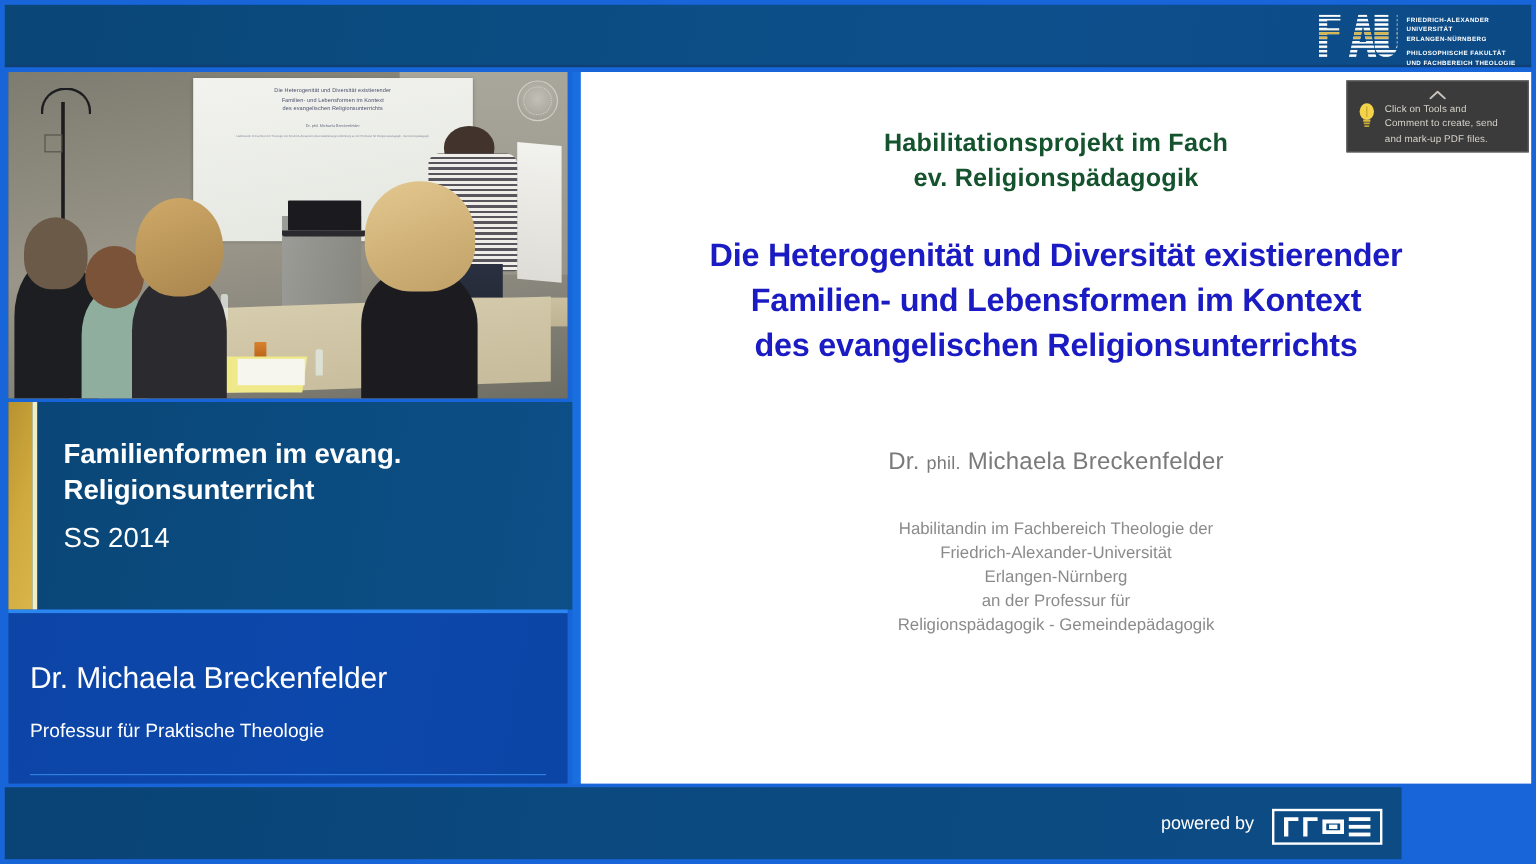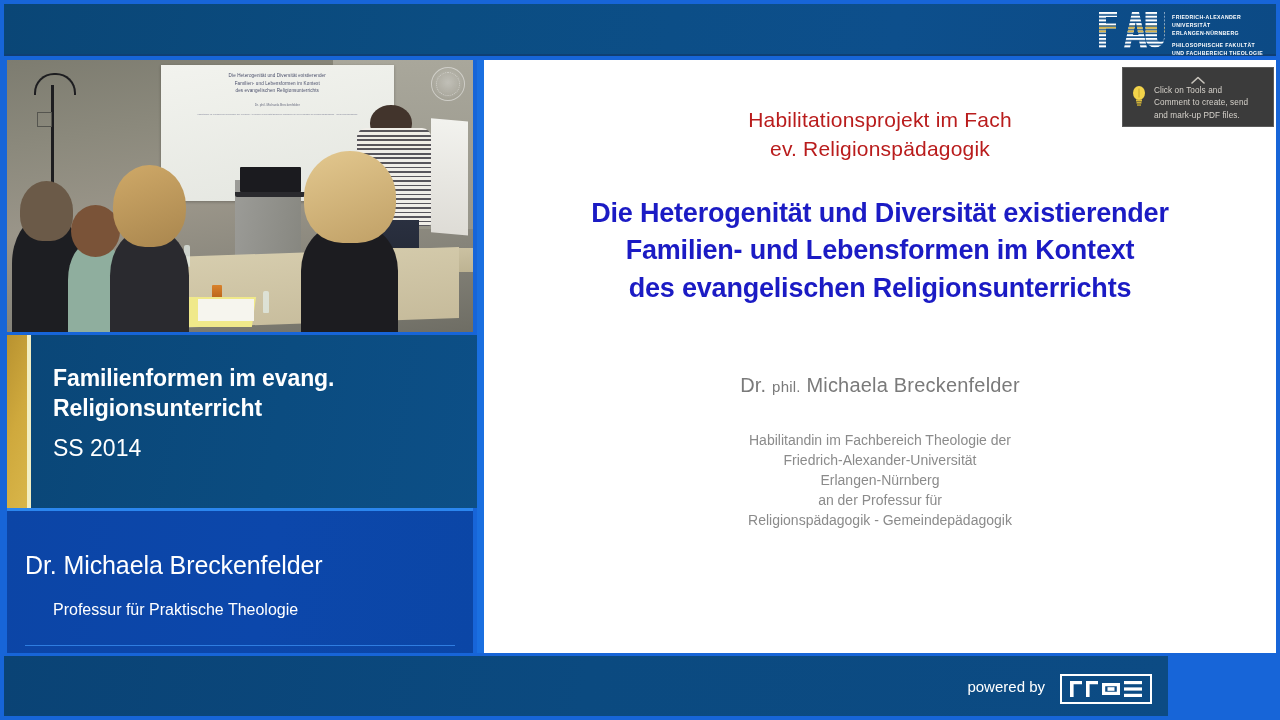--- a/index.html
+++ b/index.html
@@ -103,30 +103,30 @@
   .course-title { color:#ffffff; font-size:23px; font-weight:bold; line-height:1.32; letter-spacing:-.1px; }
   .course-term { color:#ffffff; font-size:23px; font-weight:normal; line-height:1.3; margin-top:10px; }
 
   .side-divider { position:absolute; left:7px; top:508px; width:466px; height:3px; background:#2b86ef; }
 
   .side-bottom {
     position:absolute; left:7px; top:511px; width:466px; height:142px;
     background:linear-gradient(100deg,#0c45a6 0%,#0c47ab 55%,#0b46a6 100%);
   }
   .lecturer-name { position:absolute; left:18px; top:40px; color:#ffffff; font-size:25px; font-weight:normal; letter-spacing:-.1px; }
-  .lecturer-role { position:absolute; left:18px; top:90px; color:#ffffff; font-size:16px; font-weight:normal;margin-left:28px; }
+  .lecturer-role { position:absolute; left:18px; top:90px; color:#ffffff; font-size:16px; font-weight:normal; }
   .side-bottom-rule { position:absolute; left:18px; bottom:7px; width:430px; height:1px; background:#2f7de0; }
 
   
   .slide-wrap { position:absolute; left:477px; top:60px; width:799px; height:593px; background:#1a6fe0; }
   .slide { position:absolute; left:7px; top:0; width:792px; height:593px; background:#ffffff; overflow:hidden; }
   .slide-inner { position:absolute; inset:0; }
 
   .sl-pretitle { position:absolute; left:0; right:0; top:46px; text-align:center;
-    color:#b91c1c; font-size:21px; line-height:1.38; font-weight:normal; letter-spacing:.2px; }
+    color:#14532d; font-size:21px; line-height:1.38; font-weight:bold; letter-spacing:.2px; }
   .sl-pretitle .ln2 { display:block; }
   .sl-title { position:absolute; left:0; right:0; top:135px; text-align:center;
     color:#1b1bc4; font-size:27px; font-weight:bold; line-height:1.38; letter-spacing:-.2px; }
   .sl-author { position:absolute; left:0; right:0; top:314px; text-align:center;
     color:#7a7a7a; font-size:20px; font-weight:normal; letter-spacing:.2px; }
   .sl-author .small { font-size:15px; }
   .sl-affil { position:absolute; left:0; right:0; top:370px; text-align:center;
     color:#8b8b8b; font-size:14px; line-height:1.43; font-weight:normal; }
   .sl-affil div { display:block; }
 

